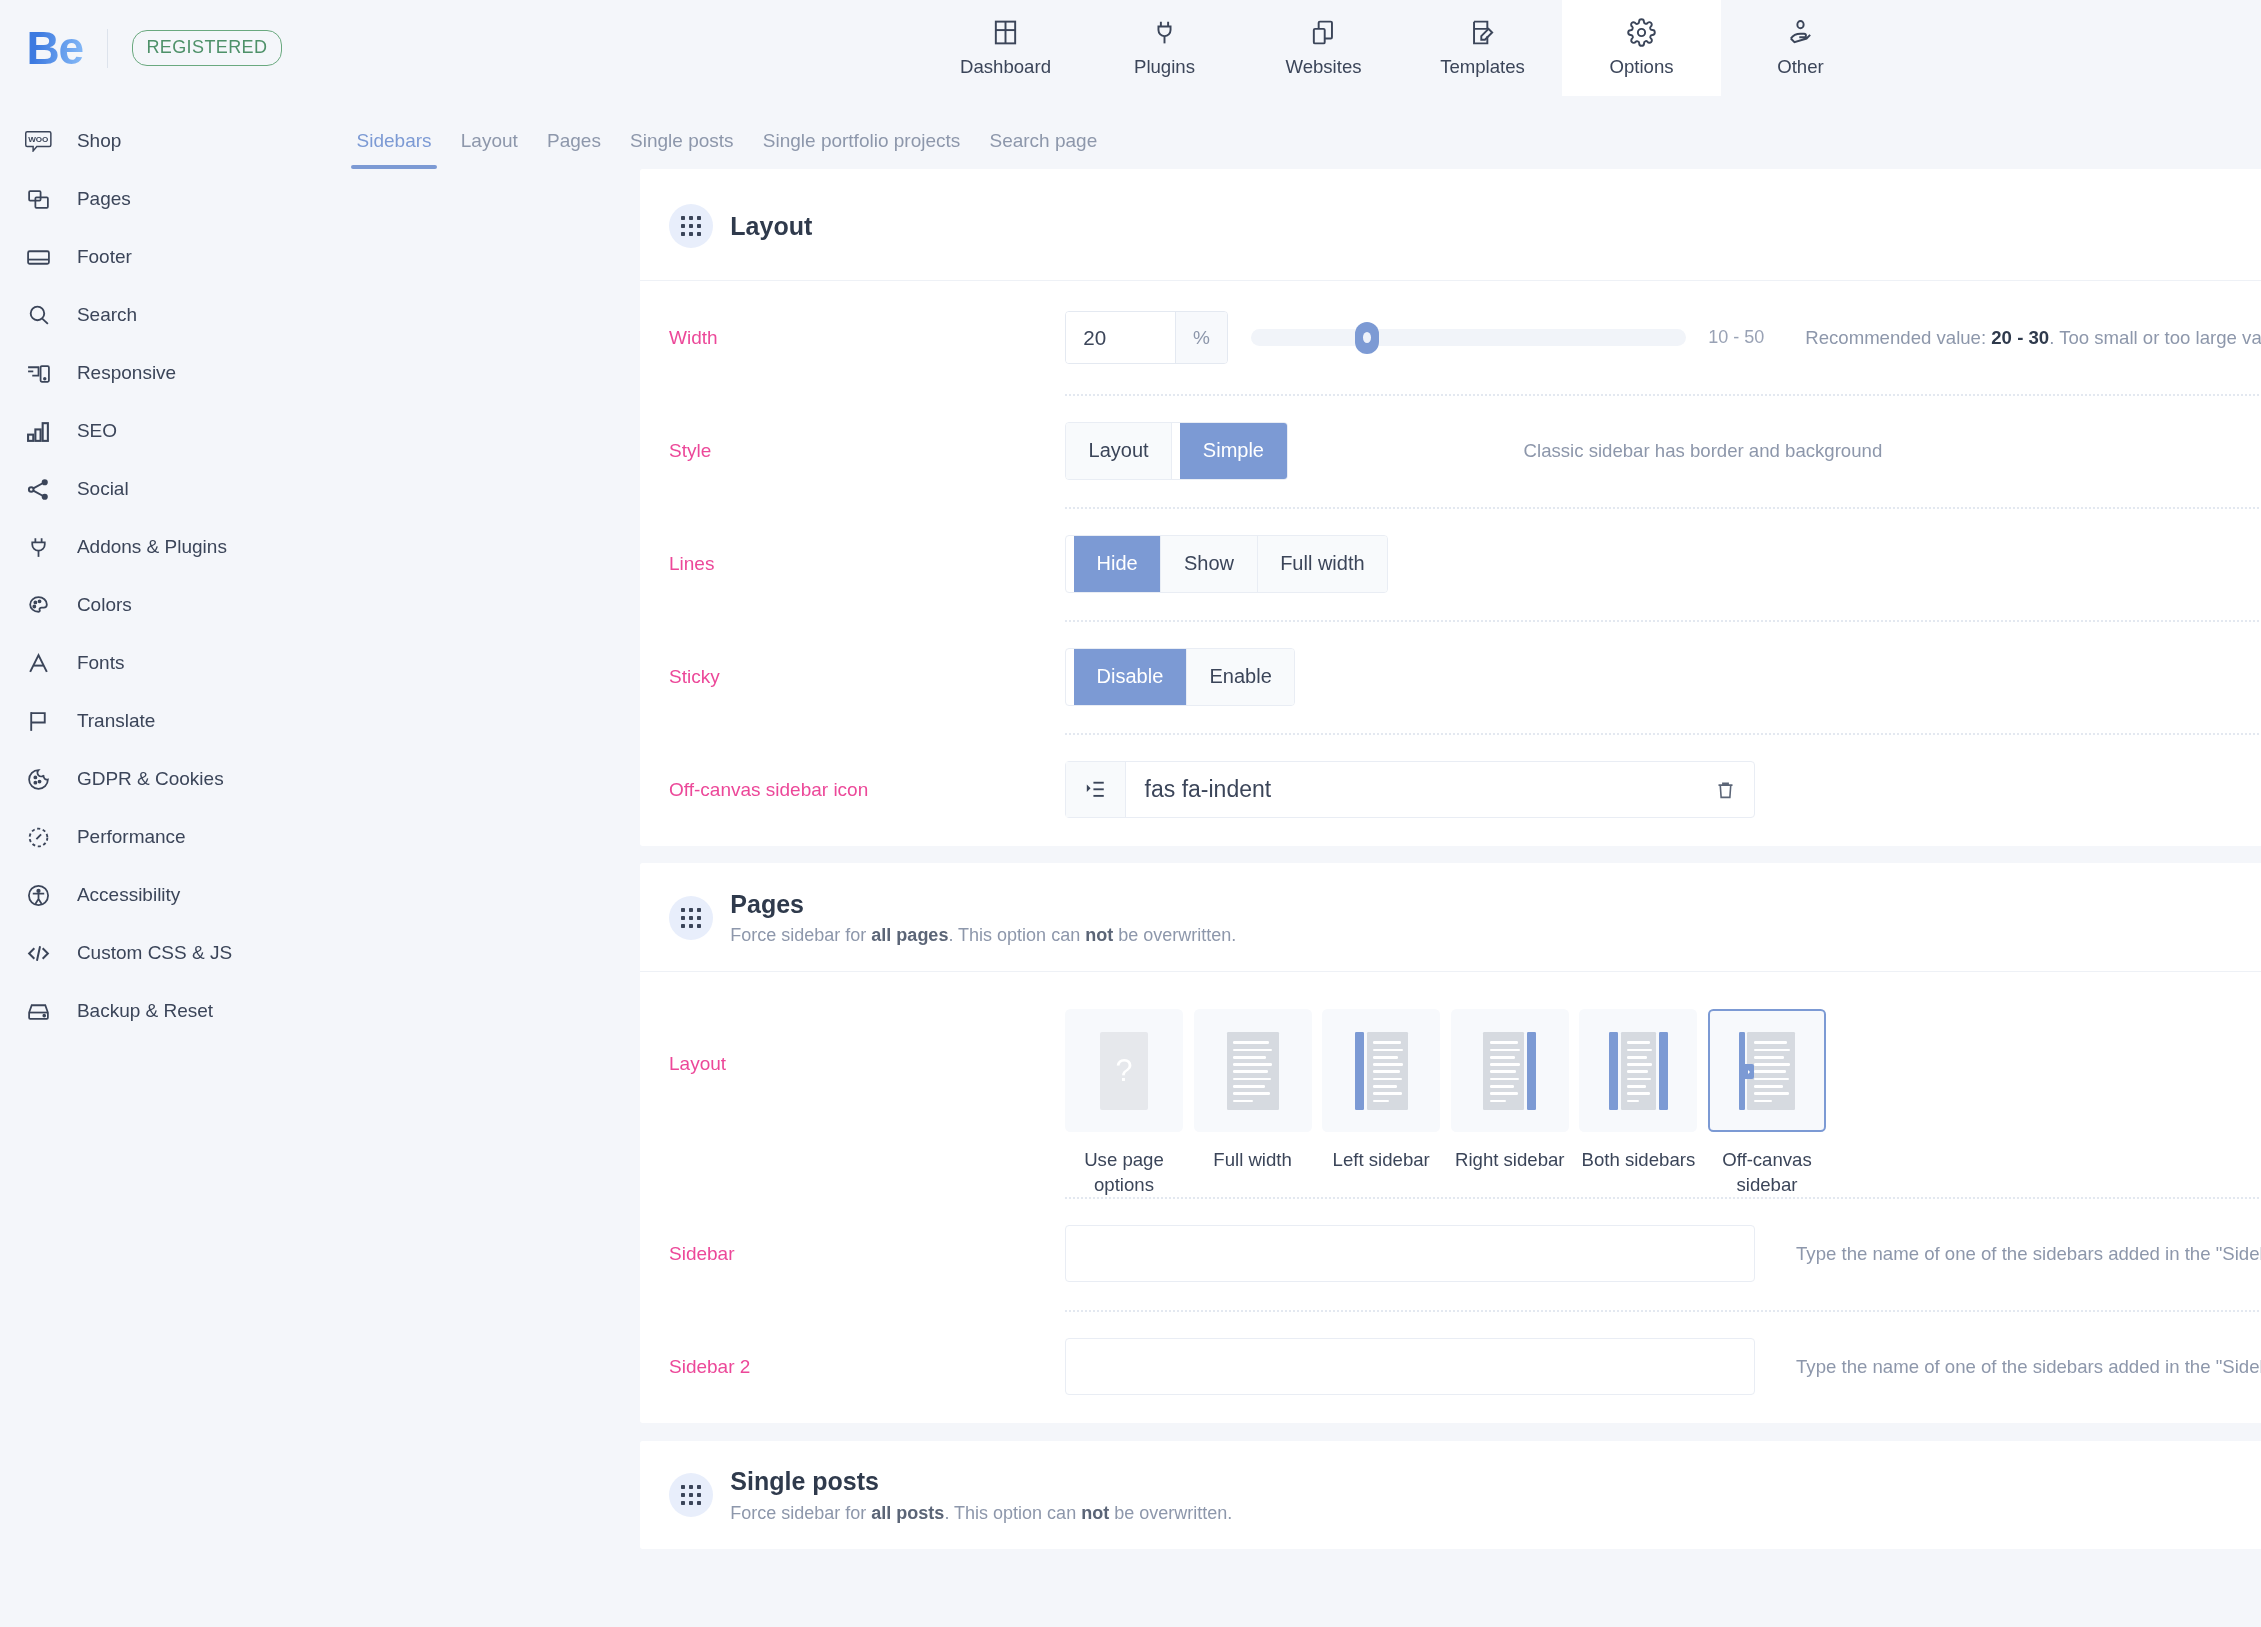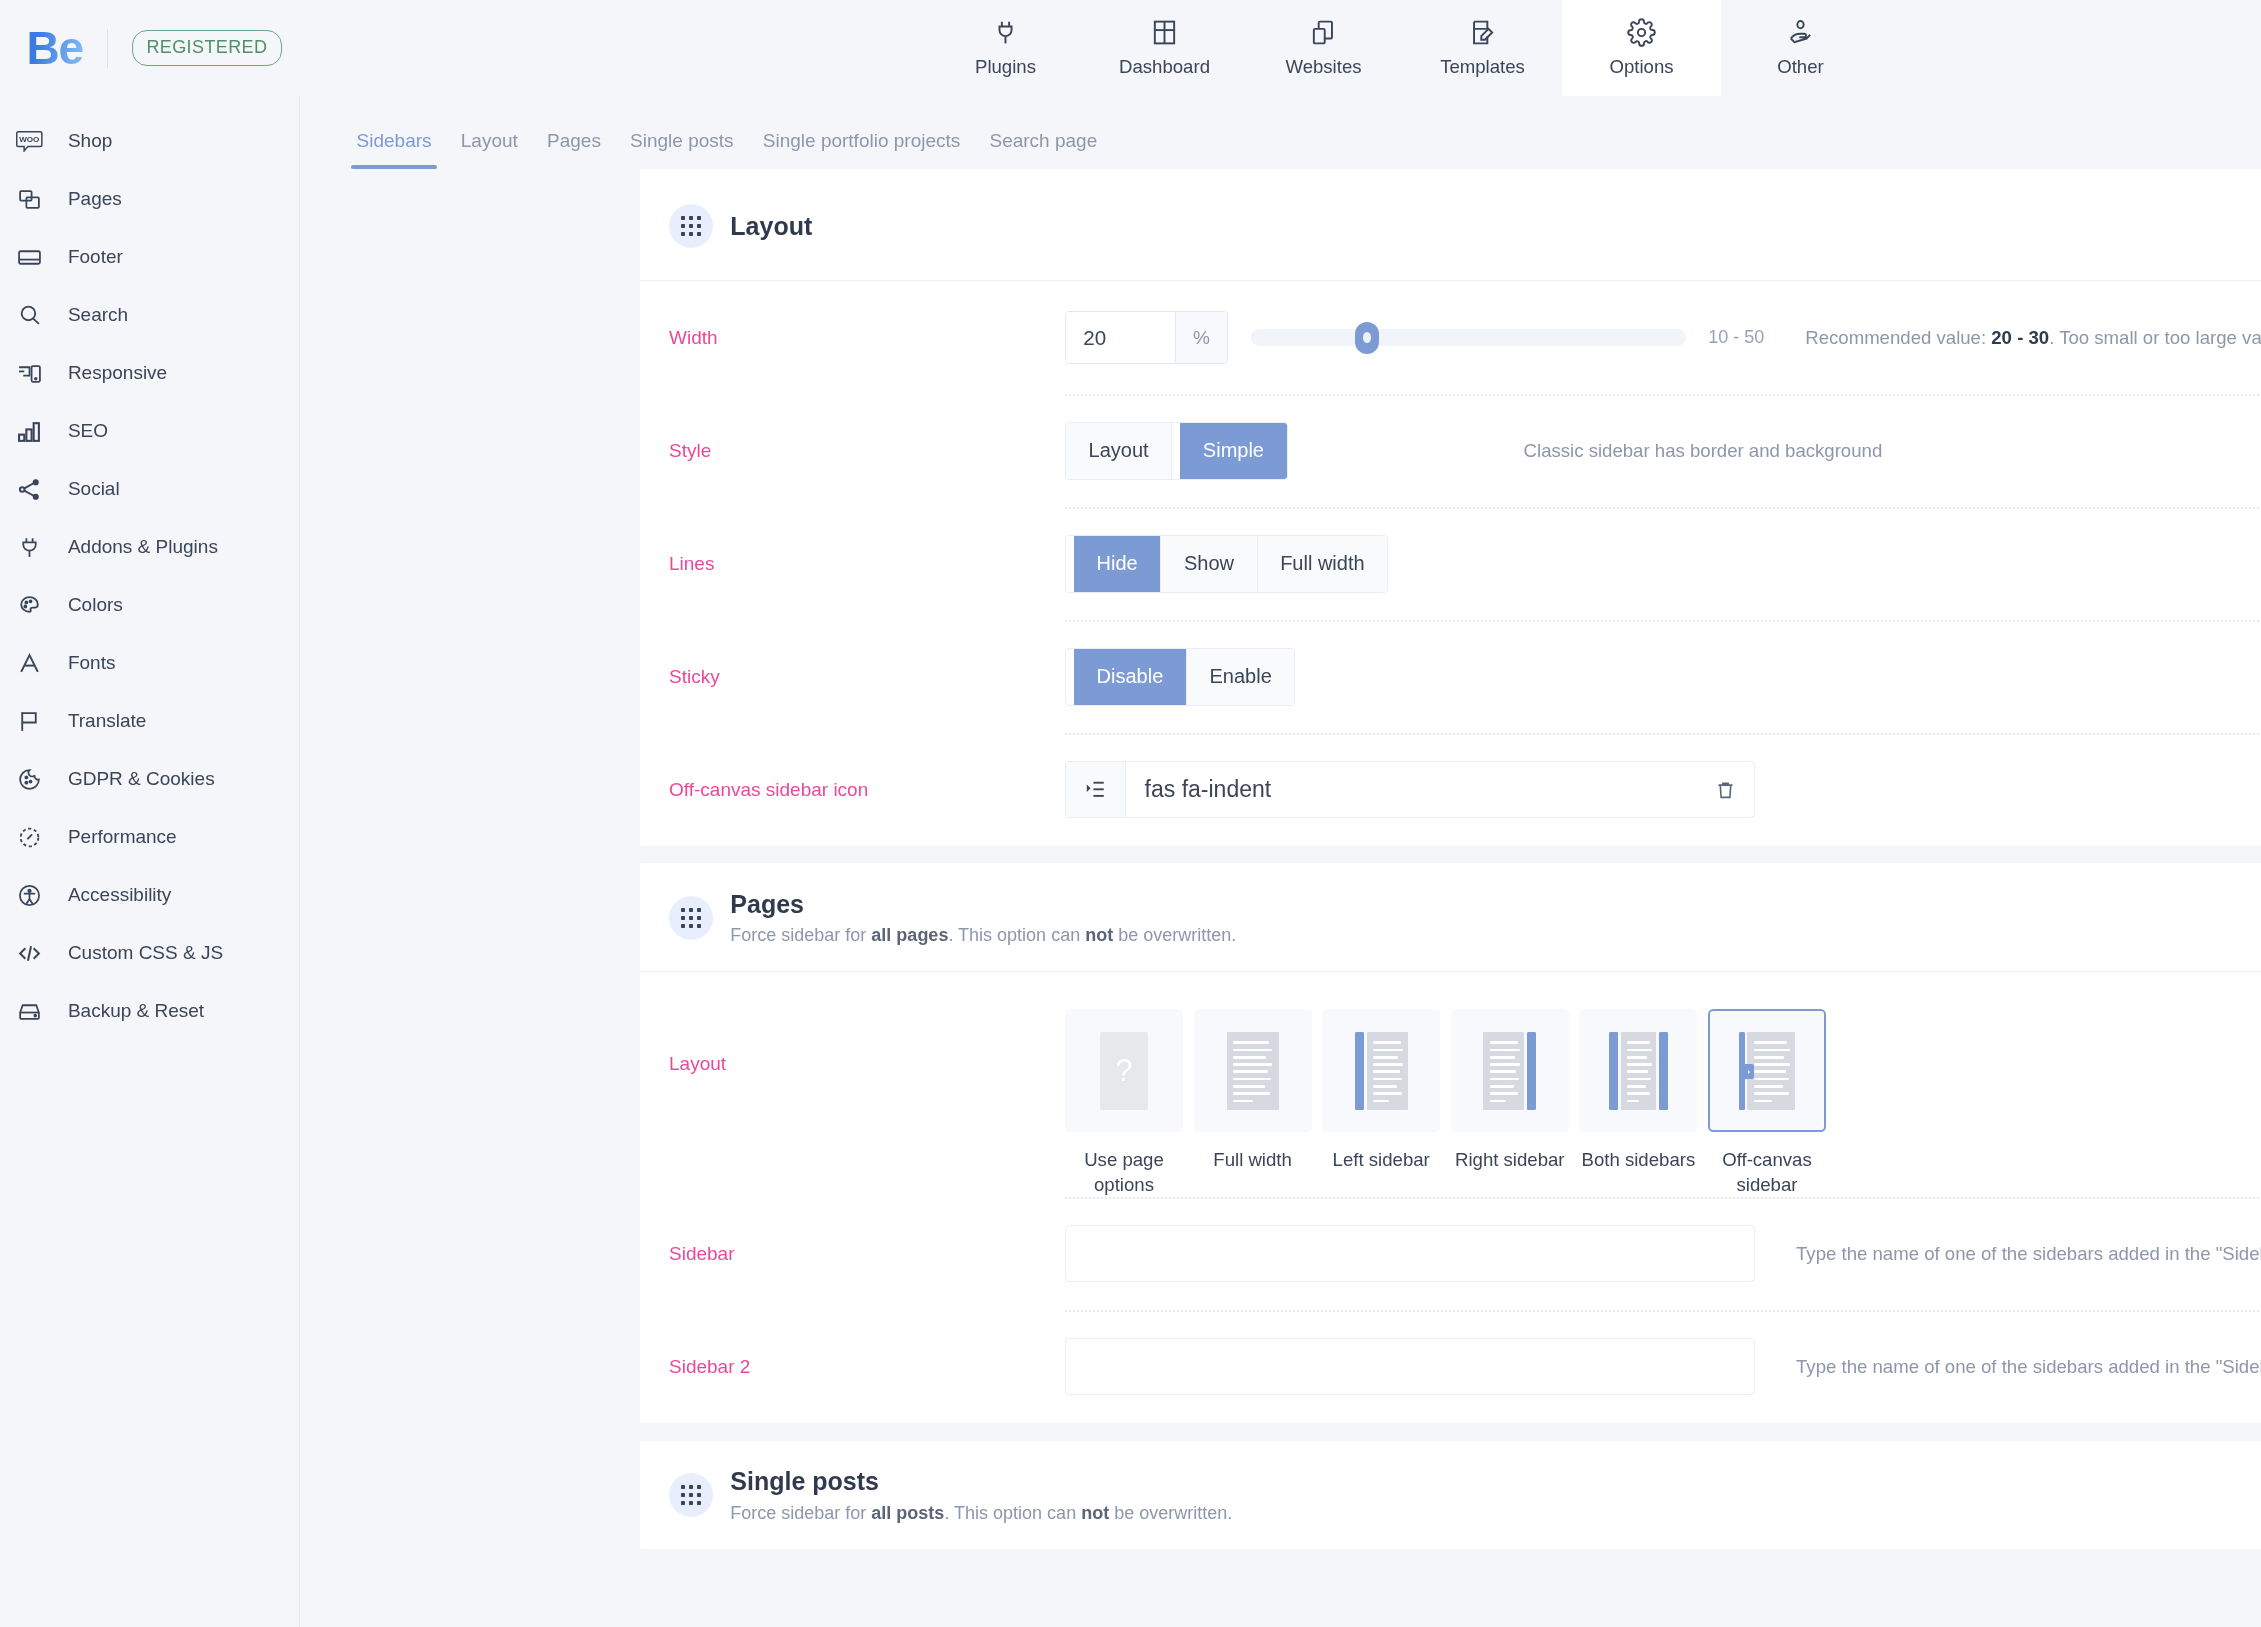--- a/index.html
+++ b/index.html
@@ -45,21 +45,21 @@
     display: flex; flex-direction: column; align-items: center;
     justify-content: center; gap: 9.3px;
     color: #394456; cursor: pointer;
   }
   .topnav-item.active { background: #ffffff; }
   .topnav-item .ico { width: 29px; height: 29px; display: block; }
   .topnav-item .lbl { font-size: 18.6px; color: #3b4559; }
 
   
   .sidebar {
-    position: absolute; left: 0; top: 96px; width: 300px; height: 1532px;
+    position: absolute; left: 9px; top: 96px; width: 300px; height: 1532px;
     background: #f4f6fa; border-right: 1.3px solid #e6eaf1;
     padding-top: 16px;
   }
   .side-item {
     display: flex; align-items: center; height: 58px; padding-left: 5.3px;
     cursor: pointer;
   }
   .side-item .si-ico {
     width: 48px; display: flex; align-items: center; justify-content: center;
     color: #3b4559;
@@ -236,33 +236,33 @@
   <div class="brand">
     <div class="logo-be">Be</div>
     <div class="brand-divider"></div>
     <div class="registered-badge">REGISTERED</div>
   </div>
 
   <div class="topnav">
     <div class="topnav-item">
       <span class="ico">
         <svg viewBox="0 0 24 24" width="29" height="29" fill="none" stroke="#3b4559" stroke-width="1.6">
-          <path d="M9 3v4M15 3v4M7 7h10v3a5 5 0 0 1-5 5 5 5 0 0 1-5-5V7z"></path>
-            <line x1="12" y1="15" x2="12" y2="21"></line>
-        </svg></span>
-      <span class="lbl">Plugins</span>
-    </div>
-    <div class="topnav-item">
-      <span class="ico">
-        <svg viewBox="0 0 24 24" width="29" height="29" fill="none" stroke="#3b4559" stroke-width="1.6">
           <rect x="4" y="3" width="16" height="18"></rect>
             <line x1="12" y1="3" x2="12" y2="21"></line>
             <line x1="4" y1="10" x2="20" y2="10"></line>
         </svg></span>
       <span class="lbl">Dashboard</span>
+    </div>
+    <div class="topnav-item">
+      <span class="ico">
+        <svg viewBox="0 0 24 24" width="29" height="29" fill="none" stroke="#3b4559" stroke-width="1.6">
+          <path d="M9 3v4M15 3v4M7 7h10v3a5 5 0 0 1-5 5 5 5 0 0 1-5-5V7z"></path>
+            <line x1="12" y1="15" x2="12" y2="21"></line>
+        </svg></span>
+      <span class="lbl">Plugins</span>
     </div>
     <div class="topnav-item">
       <span class="ico">
         <svg viewBox="0 0 24 24" width="29" height="29" fill="none" stroke="#3b4559" stroke-width="1.6">
           <rect x="4" y="9" width="9" height="12" rx="1"></rect>
             <path d="M8 9V4a1 1 0 0 1 1-1h9a1 1 0 0 1 1 1v12a1 1 0 0 1-1 1h-5"></path>
         </svg></span>
       <span class="lbl">Websites</span>
     </div>
     <div class="topnav-item">

